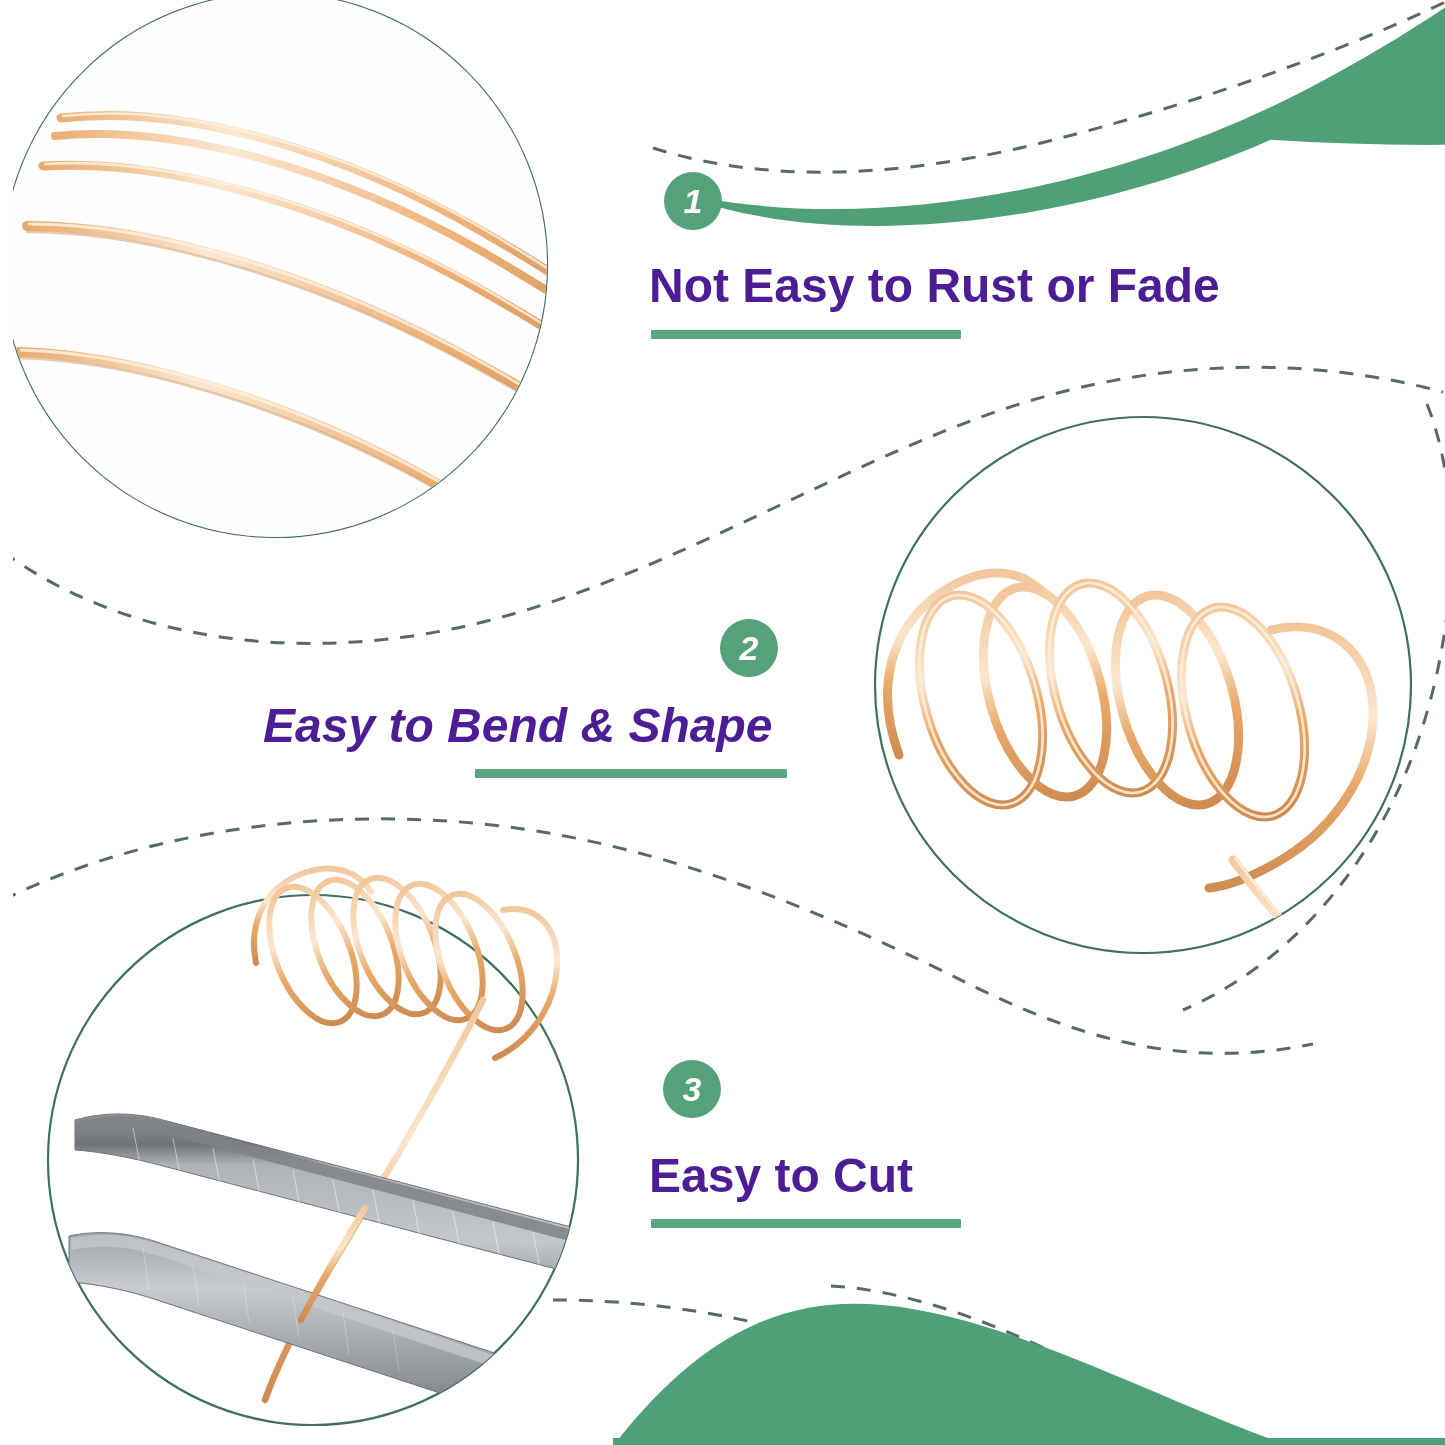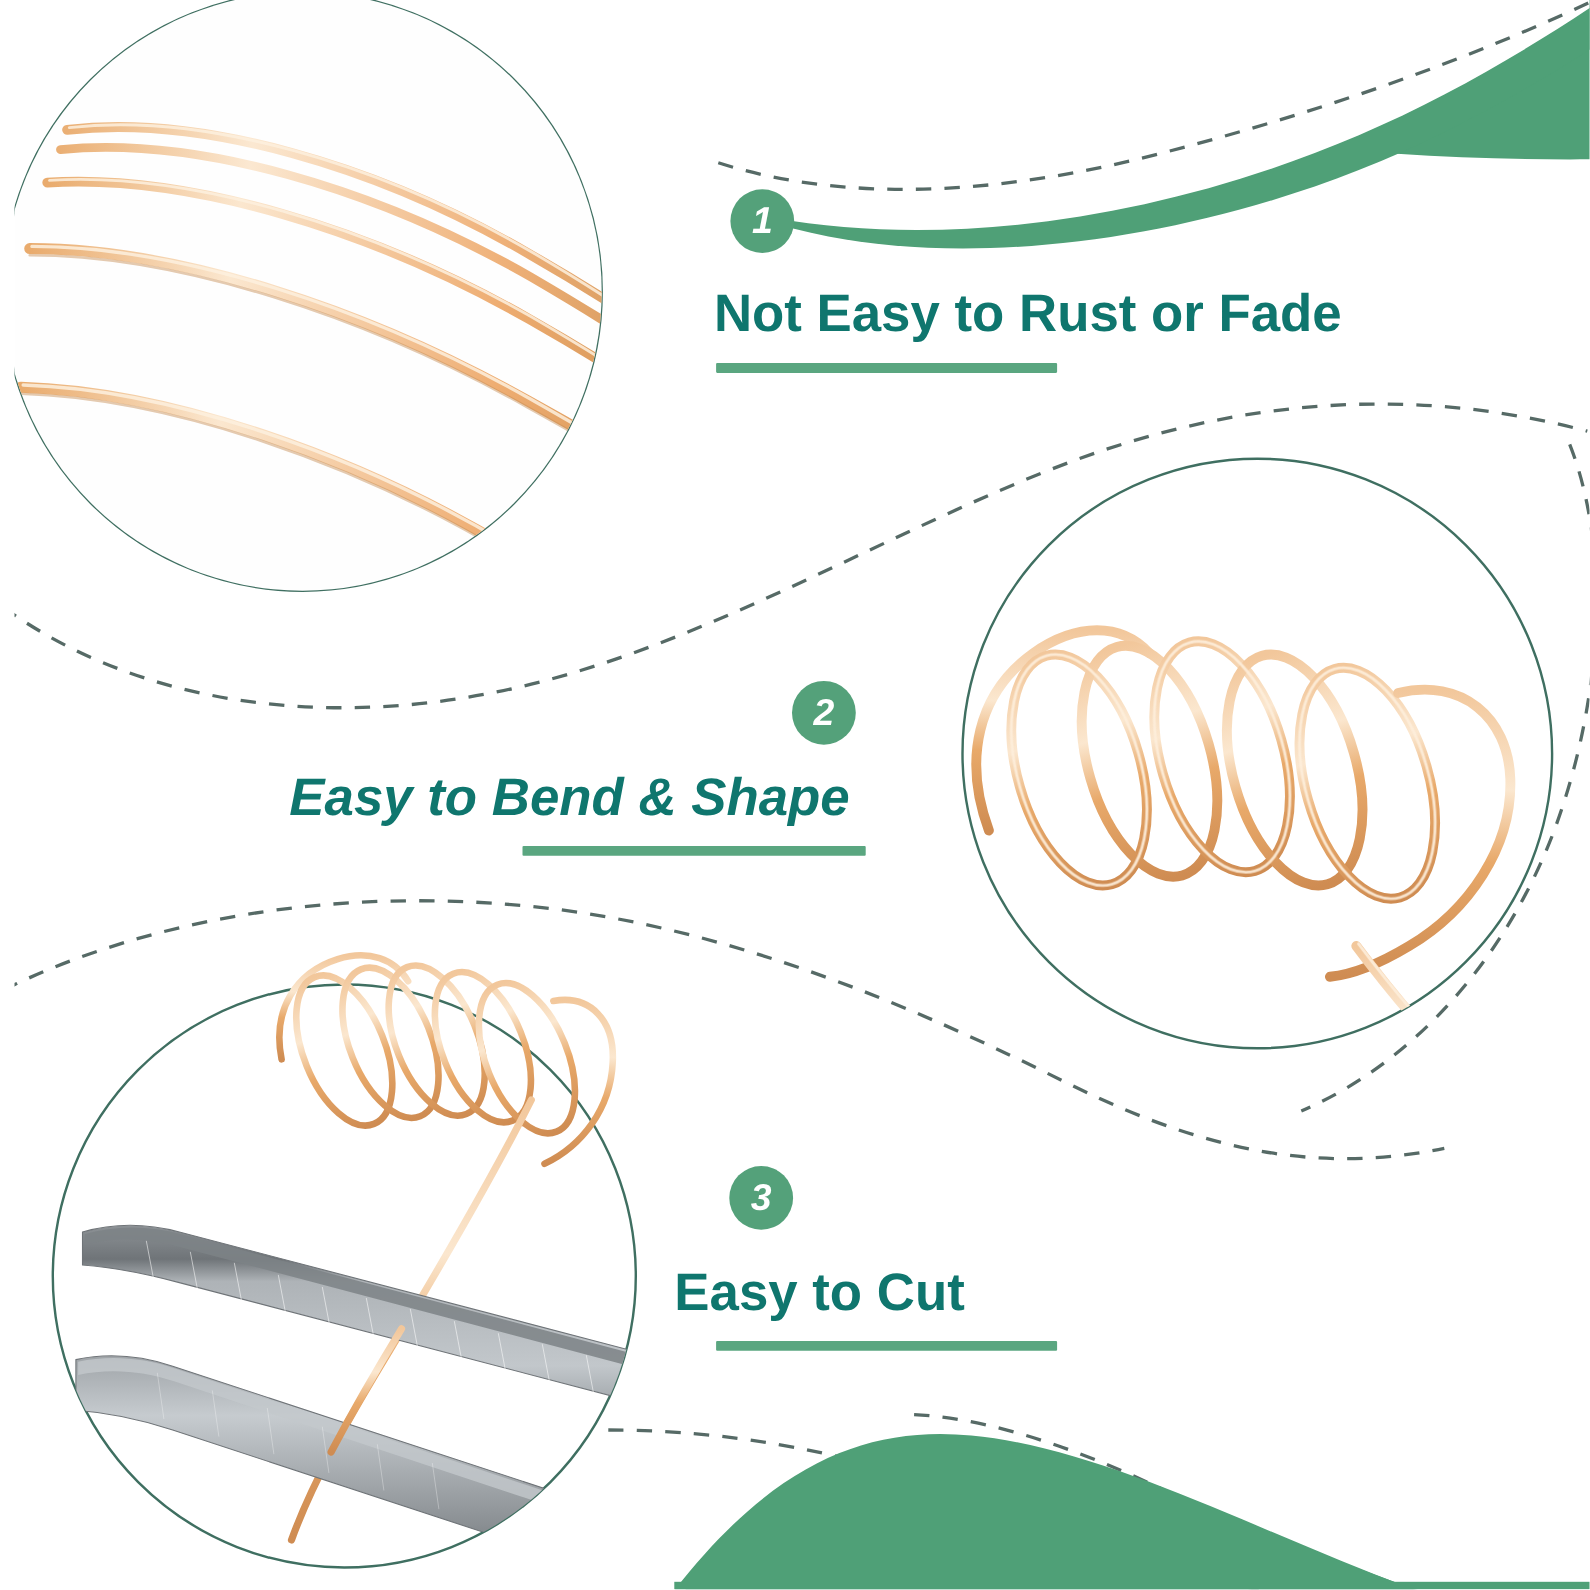--- a/index.html
+++ b/index.html
@@ -38,21 +38,21 @@
     font-weight:bold;
     font-style:italic;
     font-family:"Liberation Sans","DejaVu Sans",sans-serif;
     line-height:1;
     box-sizing:border-box;
   }
   .f-title{
     position:absolute;
     font-size:48px;
     font-weight:bold;
-    color:#0f766e;
+    color:#4c1d95;
     white-space:nowrap;
     font-family:"Liberation Sans","DejaVu Sans",sans-serif;
   }
   .f-bar{
     position:absolute;
     height:9px;
     background:#5aa680;
     border-radius:1px;
   }
 
@@ -61,21 +61,21 @@
   #feat1 .f-title{left:636px;top:258px;}
   #feat1 .f-bar{left:638px;top:330px;width:310px;}
 
   
   #feat2 .badge{left:707px;top:619px;}
   #feat2 .f-title{left:250px;top:698px;font-style:italic;}
   #feat2 .f-bar{left:462px;top:769px;width:312px;}
 
   
   #feat3 .badge{left:650px;top:1060px;}
-  #feat3 .f-title{left:600px;top:1148px;}
+  #feat3 .f-title{left:636px;top:1148px;}
   #feat3 .f-bar{left:638px;top:1219px;width:310px;}
 </style>
 </head>
 <body>
 
 <div id="stage">
 
   <svg class="layer" viewBox="0 0 1445 1445" xmlns="http://www.w3.org/2000/svg">
     <defs>
       <clipPath id="clipC1">

